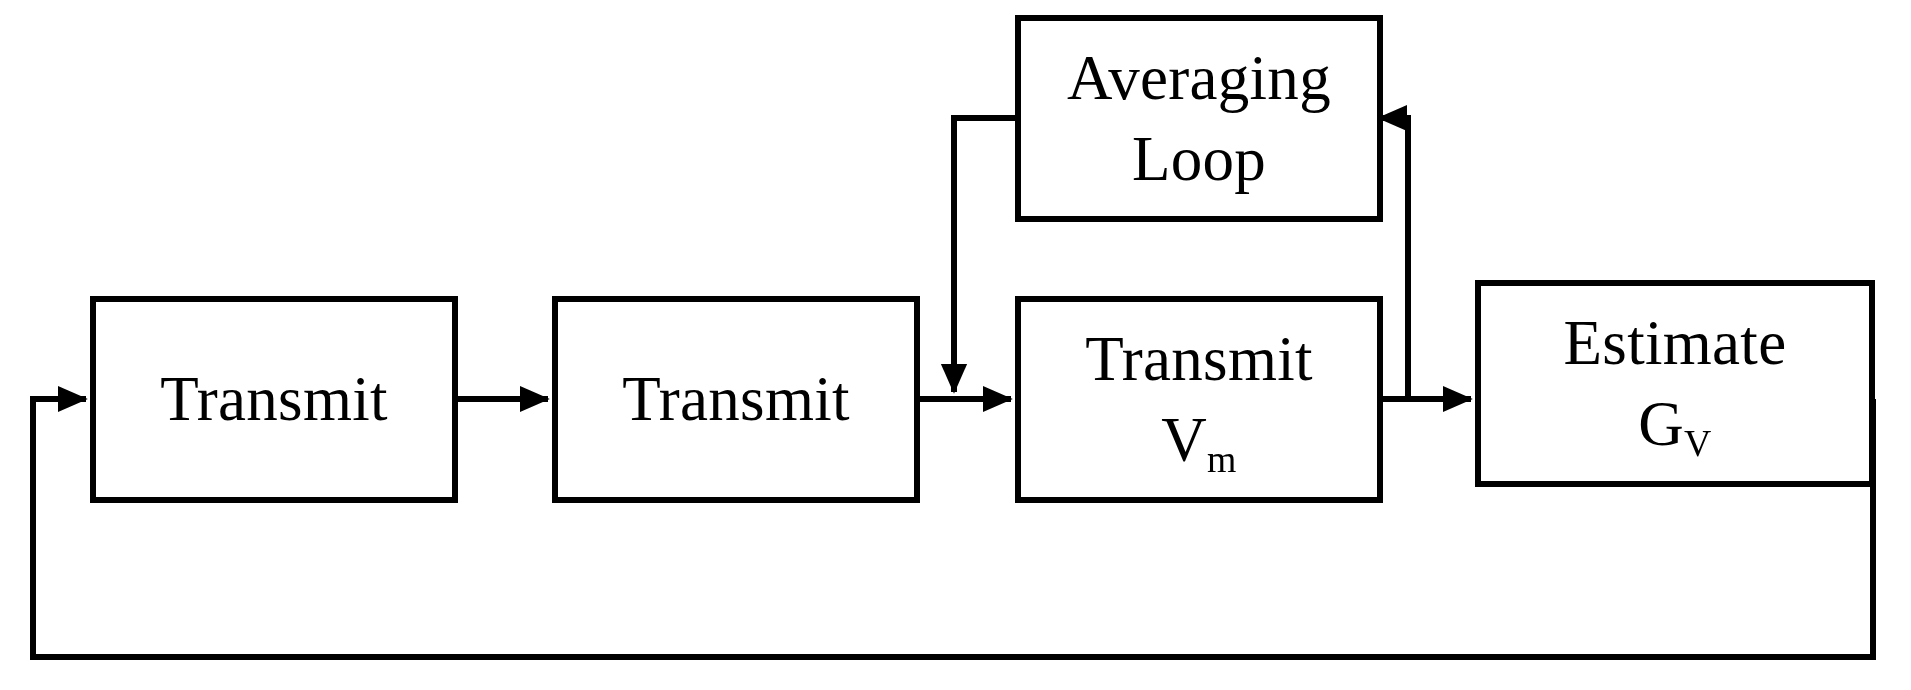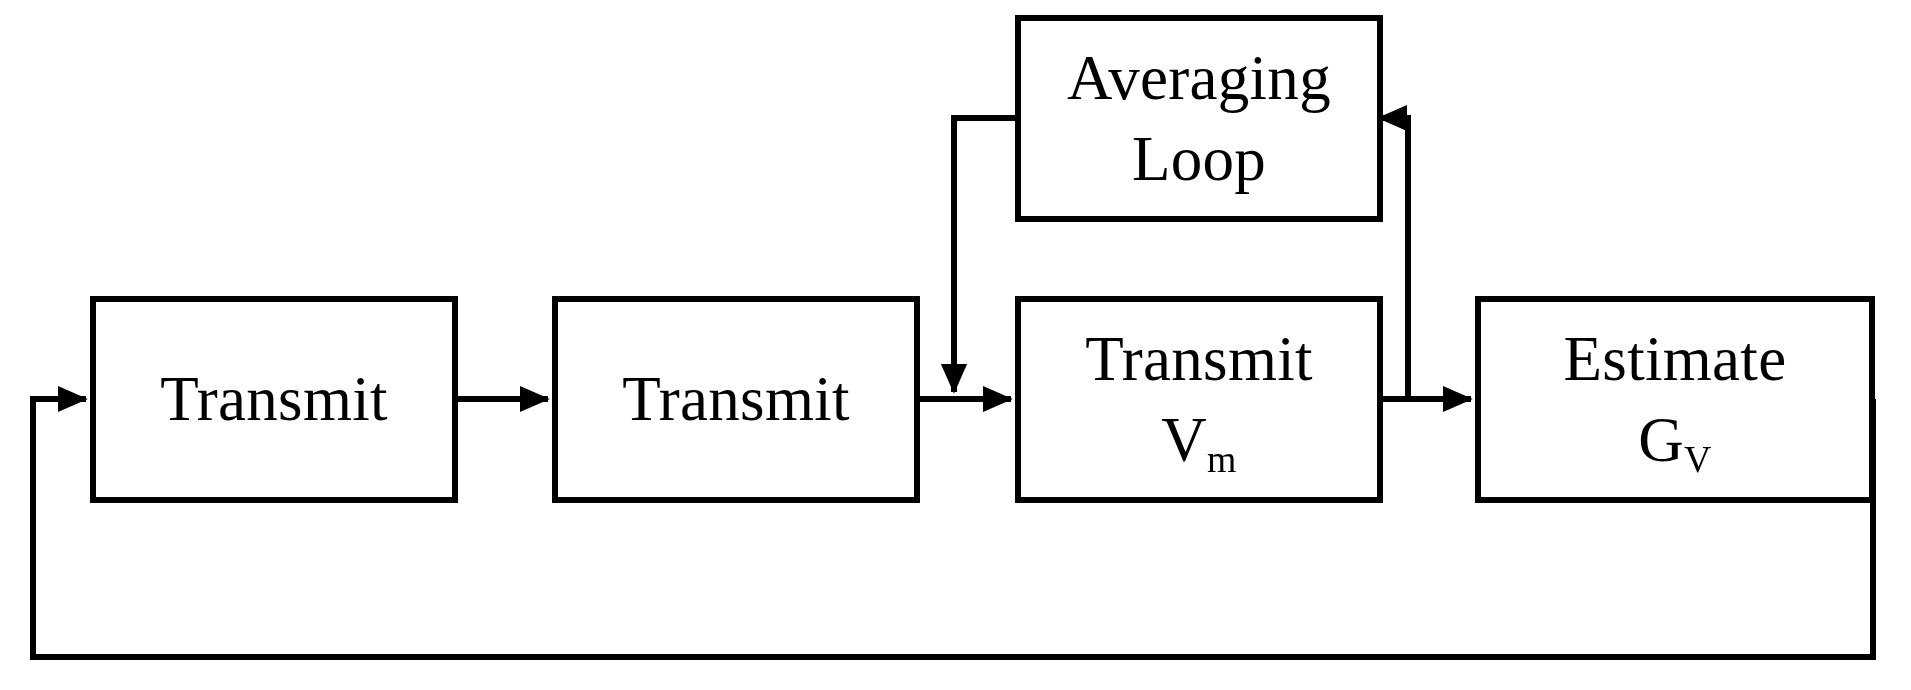--- a/index.html
+++ b/index.html
@@ -46,21 +46,21 @@
     font-size: 0.60em;
     vertical-align: baseline;
     position: relative;
     top: 0.30em;
     line-height: 0;
   }
   
   #node-transmit-vexp { left: 90px;   top: 296px; width: 368px; height: 207px; }
   #node-transmit-low  { left: 552px;  top: 296px; width: 368px; height: 207px; }
   #node-measure       { left: 1015px; top: 296px; width: 368px; height: 207px; }
-  #node-estimate      { left: 1475px; top: 296px; width: 400px; height: 207px; }
+  #node-estimate      { left: 1475px; top: 280px; width: 400px; height: 207px; }
   #node-averaging     { left: 1015px; top: 15px;  width: 368px; height: 207px; }
 </style>
 </head>
 <body>
 
 <div id="canvas">
 
   <svg id="wires" viewBox="0 0 1911 690" width="1911" height="690" aria-hidden="true">
     <defs>
       <marker id="arrow-right" viewBox="0 0 10 10" refX="9.4" refY="5" markerWidth="5.0" markerHeight="5.0" orient="auto-start-reverse" markerUnits="strokeWidth">

